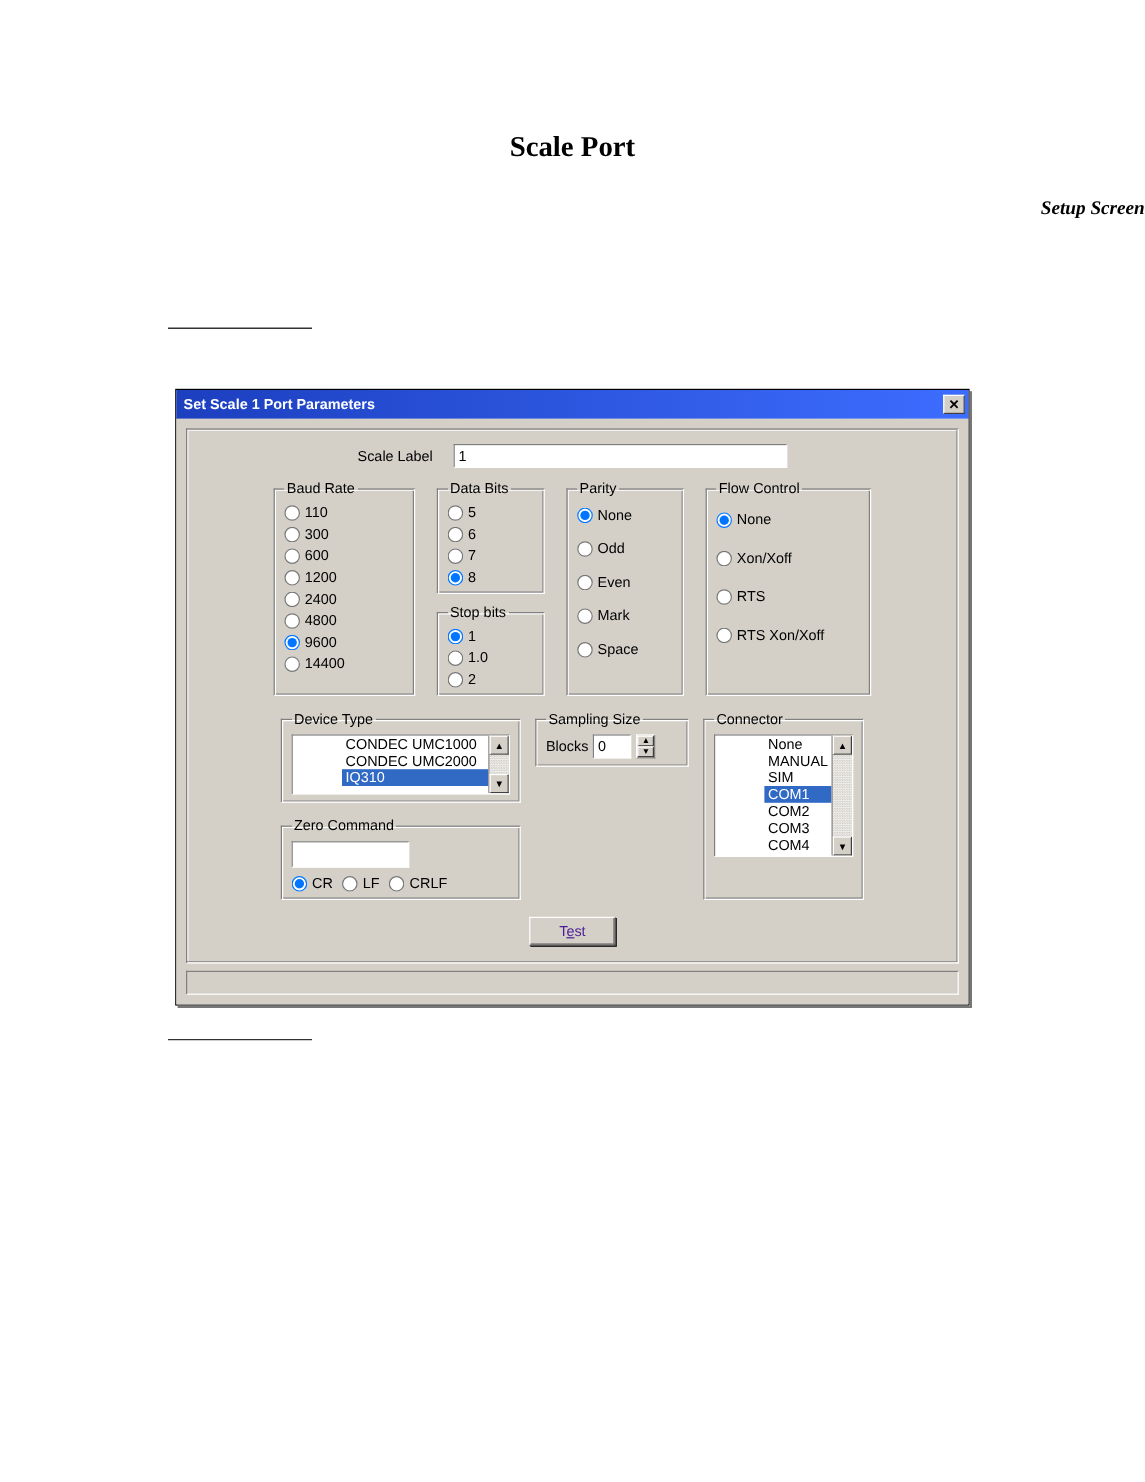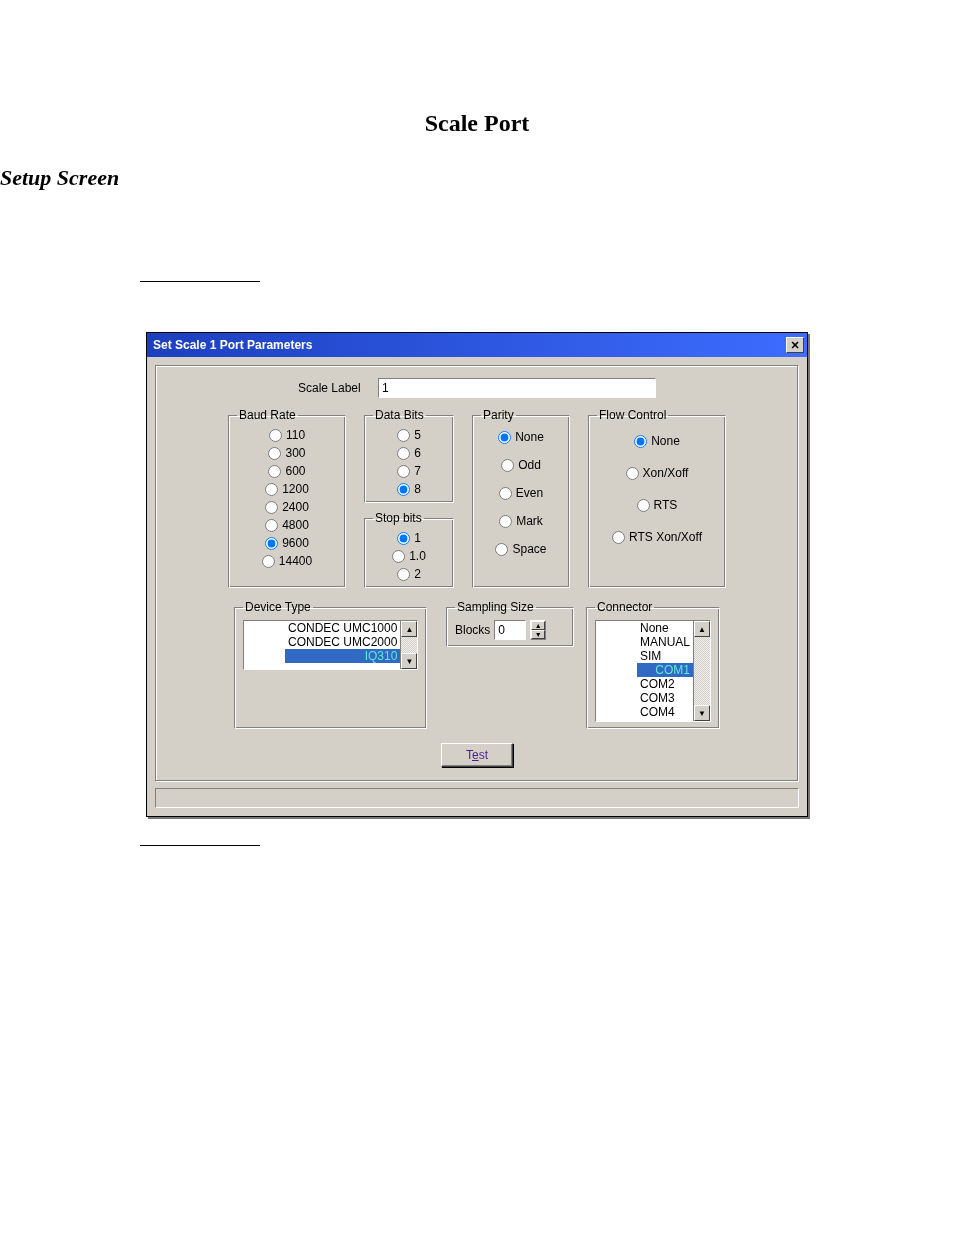--- a/index.html
+++ b/index.html
@@ -9,22 +9,22 @@
     background: #fff;
     width: 954px;
   }
   .page-title {
     text-align: center;
     font-size: 24px;
     font-weight: bold;
     margin-top: 110px;
   }
   .page-subtitle {
-    text-align: left;
-    font-size: 22px;
+    text-align: right;
+    font-size: 16px;
     font-style: italic;
     font-weight: bold;
     margin-top: 28px;
   }
   .hr-short {
     width: 120px;
     border: none;
     border-top: 1px solid #000;
     margin: 90px 0 0 140px;
   }
@@ -109,51 +109,51 @@
     box-shadow: inset 1px 1px 0 #fff, inset -1px -1px 0 #808080;
     padding: 6px 8px 6px 8px;
     margin: 0;
     background: #d4d0c8;
   }
   fieldset.group legend {
     font-size: 12px;
     padding: 0 2px;
   }
   .radio-col { display: flex; flex-direction: column; gap: 4px; }
-  .radio-col label, .radio-row label { display: flex; align-items: center; gap: 4px; font-size: 12px; white-space: nowrap; justify-content: center; }
+  .radio-col label, .radio-row label { display: flex; align-items: center; gap: 4px; font-size: 12px; white-space: nowrap; }
   .radio-row { display: flex; gap: 8px; align-items: center; margin-top: 6px; }
   input[type=radio] { margin: 0; }
   .col-baud { width: 100px; }
   .col-middle { width: 90px; display:flex; flex-direction:column; gap:8px;}
   .col-mid-group { }
   .col-parity { width: 80px; }
   .col-flow { width: 120px; }
   .row2 {
     display: flex;
     gap: 12px;
     justify-content: center;
     margin-top: 12px;
   }
-  .device-col { width: 200px; display:flex; flex-direction:row; gap:12px;}
+  .device-col { width: 200px; display:flex; flex-direction:column; gap:12px;}
   .sampling-col { width: 110px; }
   .connector-col { width: 110px; }
   .listbox {
     background: #fff;
     border: 1px solid #808080;
     border-right-color: #fff;
     border-bottom-color: #fff;
     height: 48px;
     overflow: hidden;
     position: relative;
     display: flex;
     padding-left: 41px;
   }
   .listbox .items { flex: 1; font-size: 12px; }
   .listbox .item { padding: 0 3px; line-height: 14px; height: 14px; white-space: nowrap; }
-  .listbox .item.selected { background: #316ac5; color: #5eead4; text-align: right; }
+  .listbox .item.selected { background: #316ac5; color: #ffffff; }
   .scrollbar {
     width: 16px;
     background: #d4d0c8;
     display: flex;
     flex-direction: column;
     border-left: 1px solid #808080;
   }
   .scroll-btn {
     height: 14px;
     background: #d4d0c8;
@@ -372,20 +372,38 @@
                 <div class="item selected">IQ310</div>
               </div>
               <div class="scrollbar">
                 <div class="scroll-btn">▲</div>
                 <div class="scroll-track"></div>
                 <div class="scroll-btn">▼</div>
               </div>
             </div>
           </fieldset>
 
+          <fieldset class="group">
+            <legend>Zero Command</legend>
+            <input class="text-input zero-input" type="text" value="" style="">
+            <div class="radio-row">
+              <label>
+                  <input type="radio" name="zc" checked="" style="">
+                  <span>CR</span>
+                </label>
+              <label>
+                  <input type="radio" name="zc" style="">
+                  <span>LF</span>
+                </label>
+              <label>
+                  <input type="radio" name="zc" style="">
+                  <span>CRLF</span>
+                </label>
+            </div>
+          </fieldset>
         </div>
 
         <fieldset class="group sampling-col" style="align-self:flex-start;">
           <legend>Sampling Size</legend>
           <div class="blocks-wrap">
             <span>Blocks</span>
             <input class="text-input blocks-input" type="text" value="0" style="">
             <span class="spinner">
               <span class="sbtn">▲</span>
               <span class="sbtn">▼</span>

